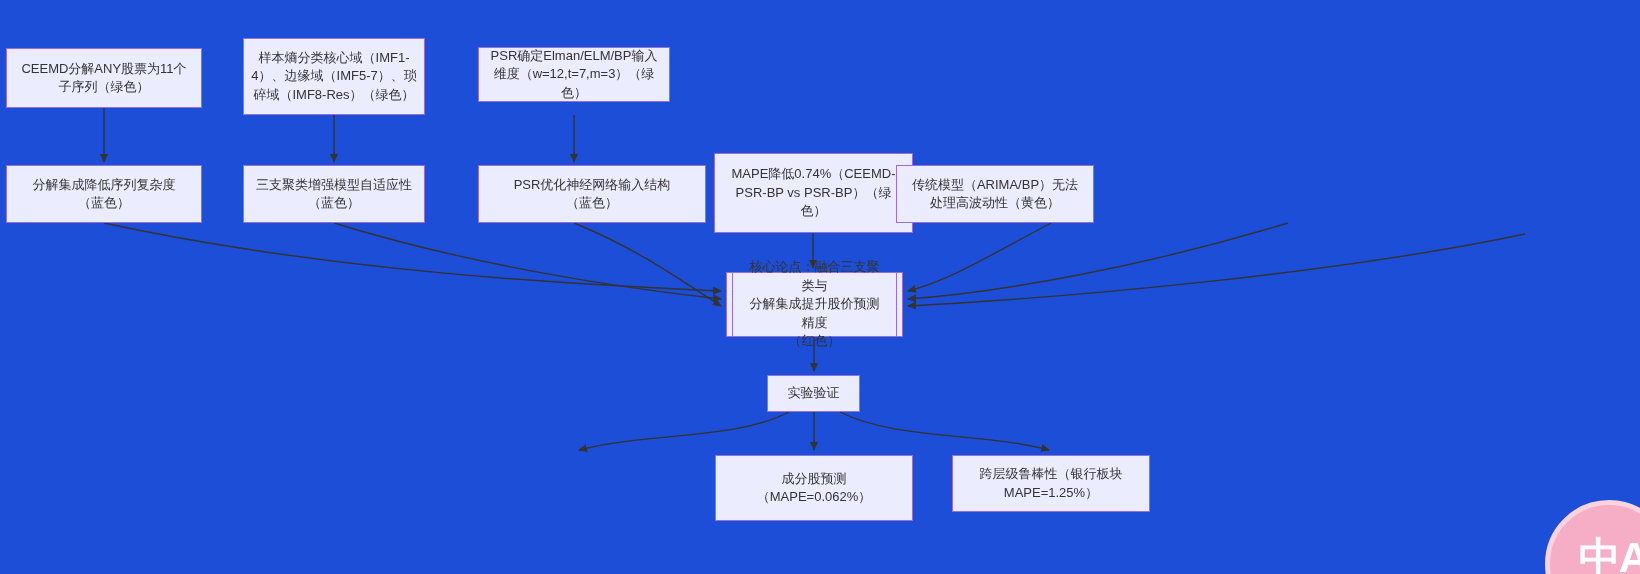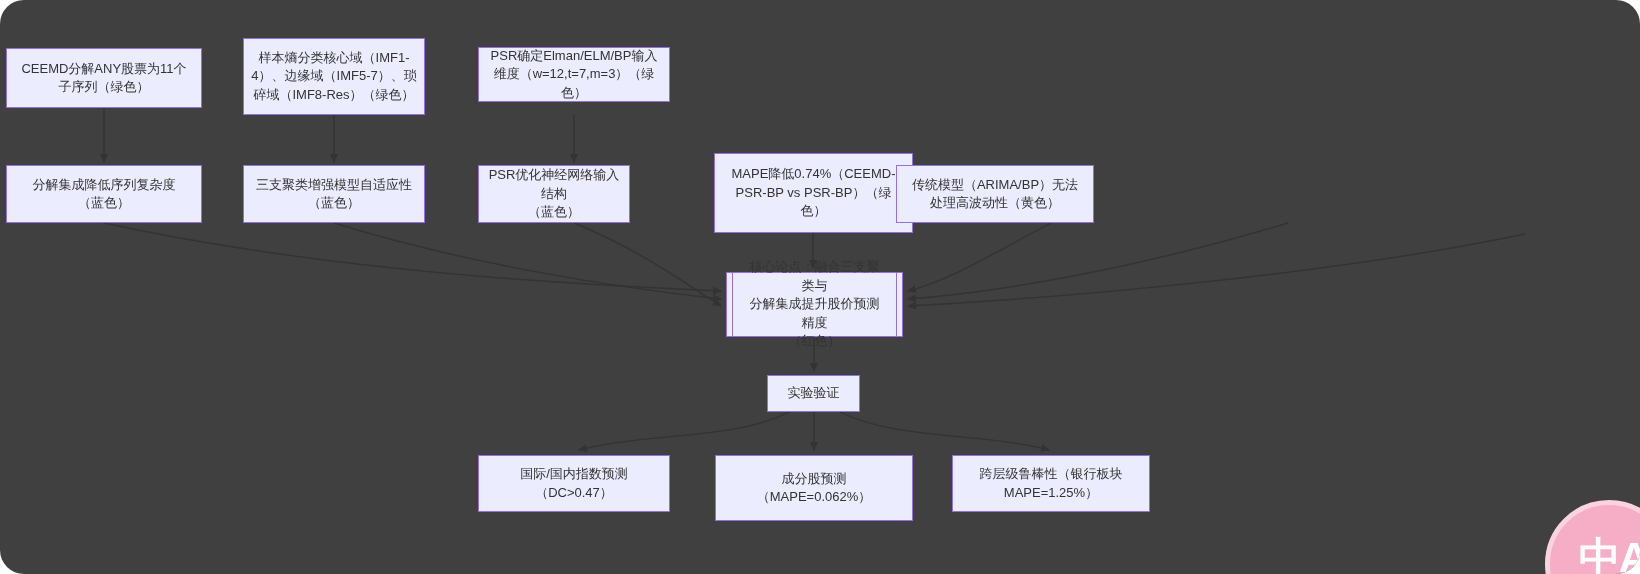--- a/index.html
+++ b/index.html
@@ -1,22 +1,21 @@
 <!DOCTYPE html>
 <html><head>
 <meta charset="utf-8">
 <style>
   html,body{margin:0;padding:0;background:#ffffff;}
   .canvas{
     position:relative;
     width:1640px;height:574px;
     overflow:hidden;
-    background:#404040;
+    background:#1d4ed8;
     font-family:"Liberation Sans","DejaVu Sans",sans-serif;
-    border-radius:24px;
   }
   .edges{position:absolute;left:0;top:0;width:1640px;height:574px;}
   .node{
     position:absolute;
     box-sizing:border-box;
     background:#ECECFF;
     border:1px solid #9370DB;
     display:flex;align-items:center;justify-content:center;
     text-align:center;
     color:#333333;
@@ -94,21 +93,21 @@
   </div>
 
   <div class="node" style="left:6px;top:165px;width:196px;height:58px">
     <span class="node-label">分解集成降低序列复杂度
 （蓝色）</span>
   </div>
   <div class="node" style="left:243px;top:165px;width:182px;height:58px">
     <span class="node-label">三支聚类增强模型自适应性
 （蓝色）</span>
   </div>
-  <div class="node" style="left:478px;top:165px;width:152px;height:58px">
+  <div class="node" style="left:478px;top:165px;width:228px;height:58px">
     <span class="node-label">PSR优化神经网络输入结构
 （蓝色）</span>
   </div>
   <div class="node" style="left:714px;top:153px;width:199px;height:80px">
     <span class="node-label">MAPE降低0.74%（CEEMD-
 PSR-BP vs PSR-BP）（绿
 色）</span>
   </div>
   <div class="node" style="left:896px;top:165px;width:198px;height:58px">
     <span class="node-label">传统模型（ARIMA/BP）无法
@@ -118,24 +117,20 @@
   <div class="node subroutine" style="left:726px;top:272px;width:177px;height:65px">
     <span class="node-label">核心论点：融合三支聚类与
 分解集成提升股价预测精度
 （红色）</span>
   </div>
 
   <div class="node" style="left:767px;top:375px;width:93px;height:37px">
     <span class="node-label">实验验证</span>
   </div>
 
-  <div class="node" style="left:478px;top:455px;width:192px;height:57px">
-    <span class="node-label">国际/国内指数预测
-（DC&gt;0.47）</span>
-  </div>
   <div class="node" style="left:715px;top:455px;width:198px;height:66px">
     <span class="node-label">成分股预测
 （MAPE=0.062%）</span>
   </div>
   <div class="node" style="left:952px;top:455px;width:198px;height:57px">
     <span class="node-label">跨层级鲁棒性（银行板块
 MAPE=1.25%）</span>
   </div>
 
   <div class="watermark">

